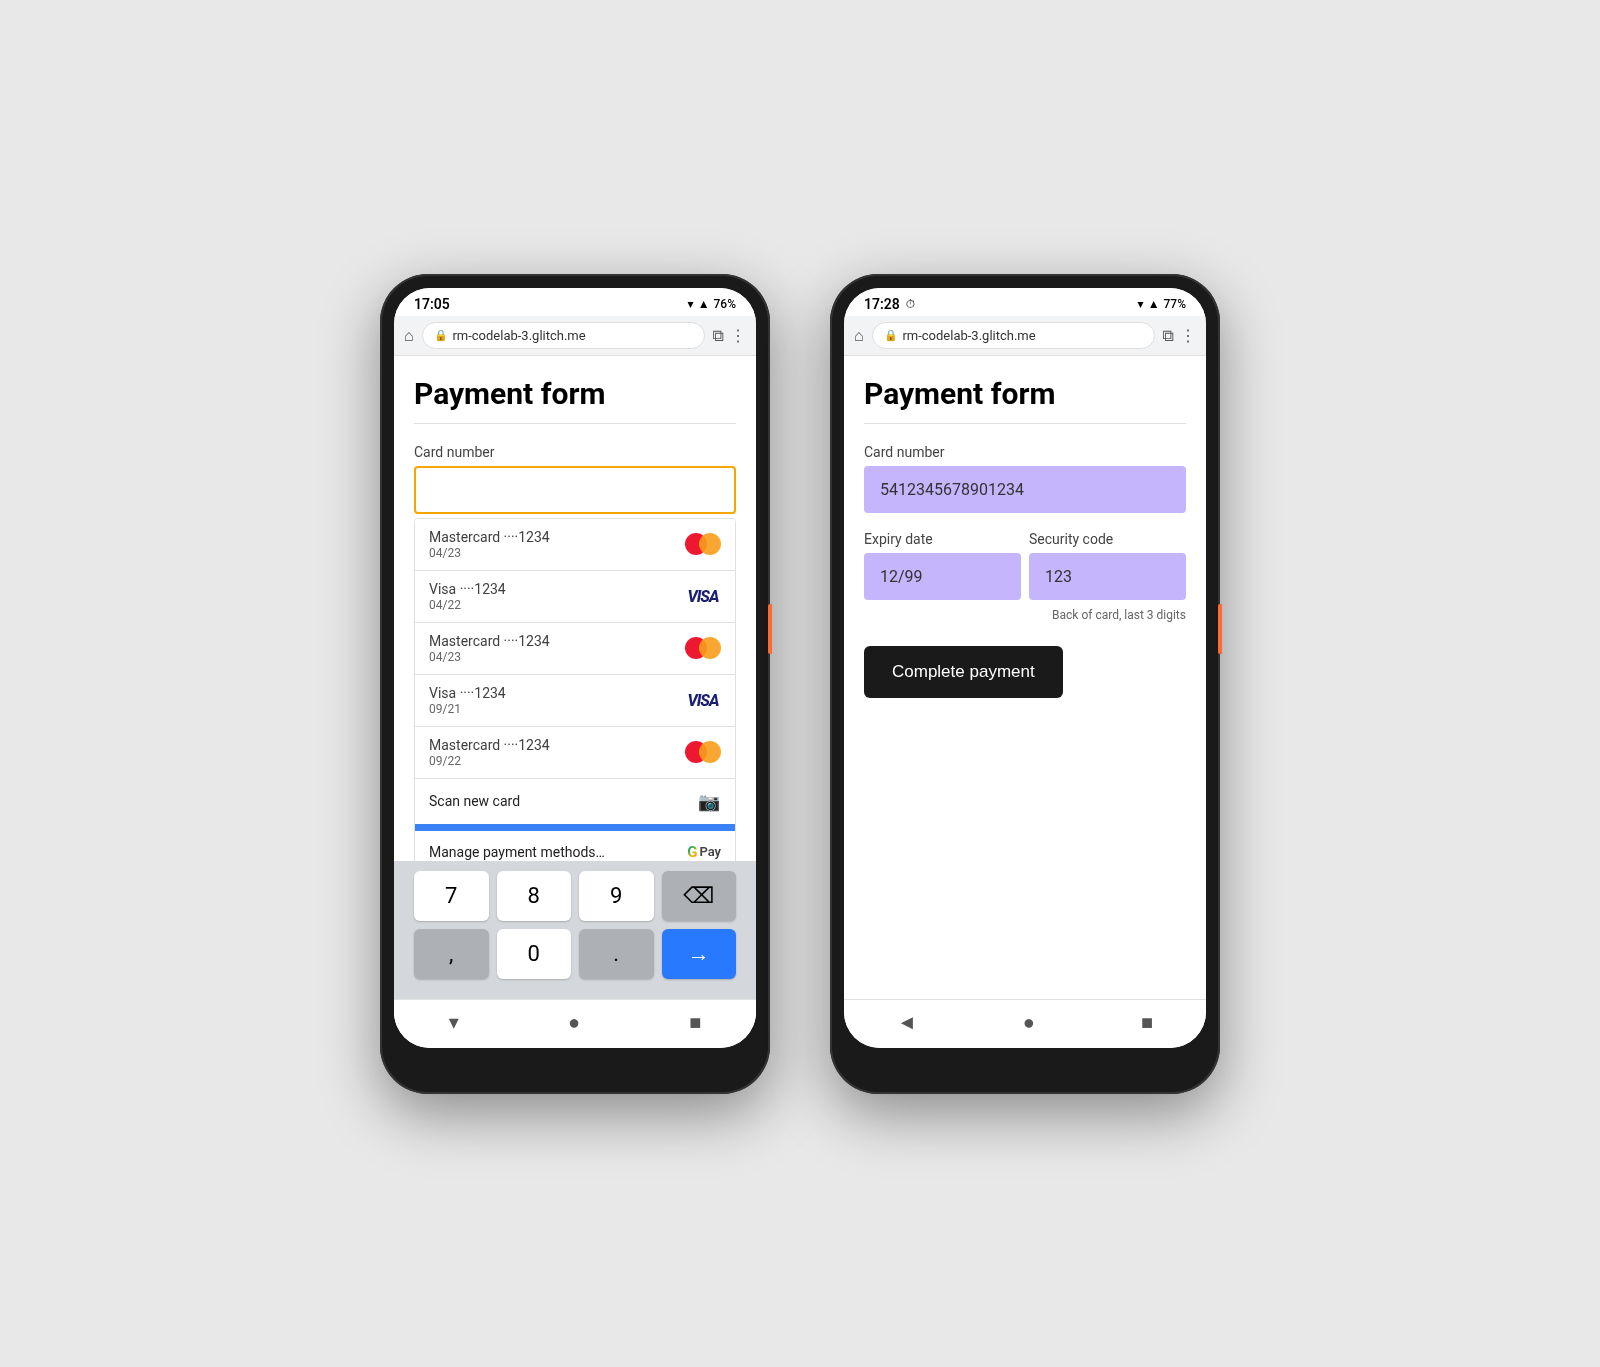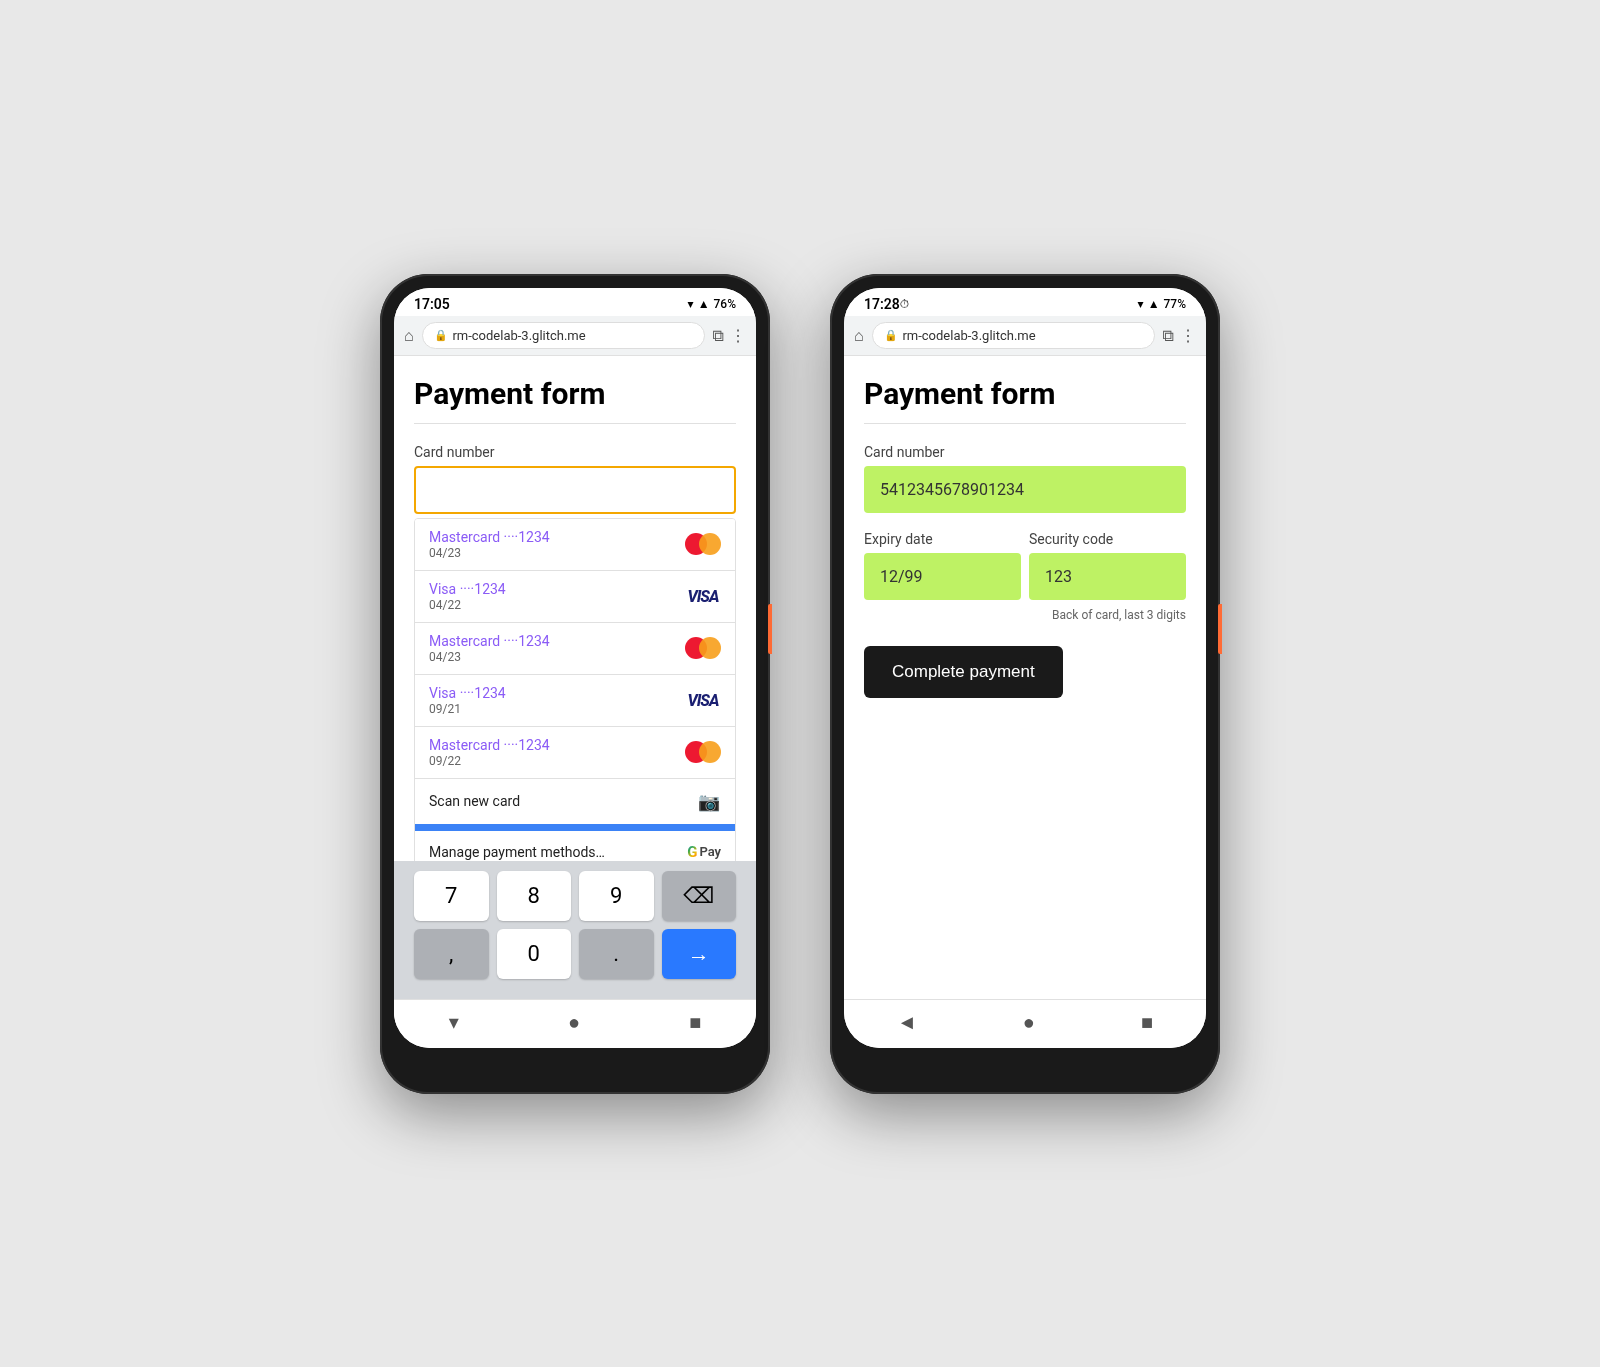--- a/index.html
+++ b/index.html
@@ -157,21 +157,21 @@
       border-bottom: none;
     }
 
     .card-info {
       display: flex;
       flex-direction: column;
     }
 
     .card-name {
       font-size: 14px;
-      color: #8b5cf6;
+      color: #404040;
     }
 
     .card-expiry {
       font-size: 12px;
       color: #666;
       margin-top: 1px;
     }
 
     .card-logo {
       width: 36px;
@@ -302,21 +302,21 @@
       font-size: 20px;
       color: #555;
     }
 
     
     .form-field-group {
       margin-bottom: 18px;
     }
 
     .filled-input {
-      background: #bef264;
+      background: #c4b5fd;
       border: none;
       border-radius: 4px;
       padding: 14px 16px;
       font-size: 16px;
       color: #333;
       width: 100%;
     }
 
     .two-col {
       display: grid;
@@ -357,20 +357,21 @@
     }
 
     .camera-icon {
       font-size: 18px;
       color: #555;
     }
 
     .status-left {
       display: flex;
       align-items: center;
+      gap: 6px;
     }
 
     .clock-icon {
       font-size: 12px;
     }
   </style>
 </head>
 <body>
 
 <div class="phone-wrapper">

